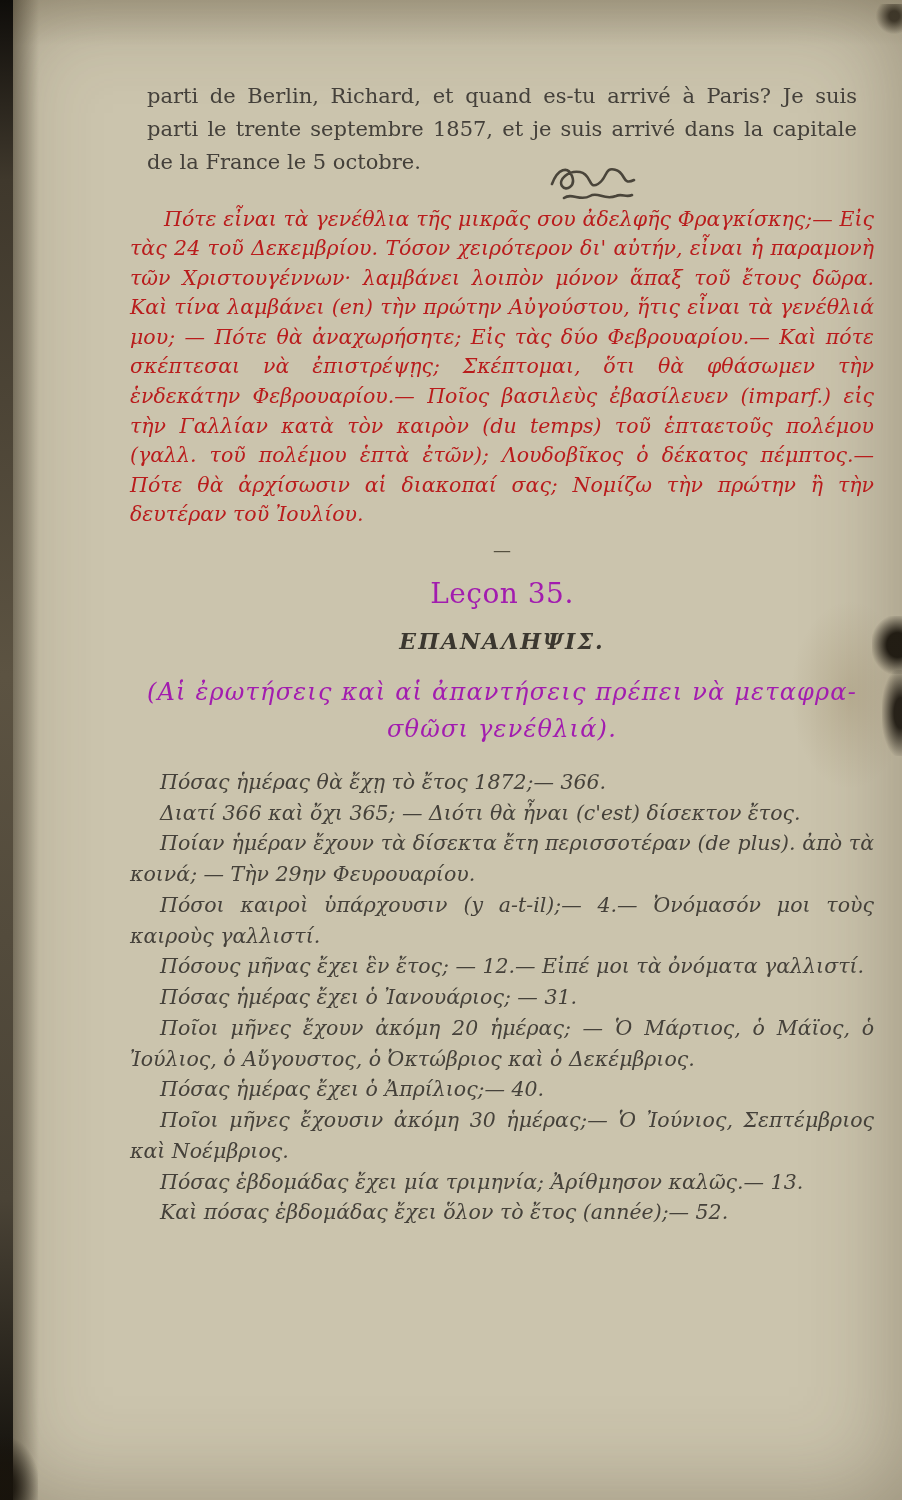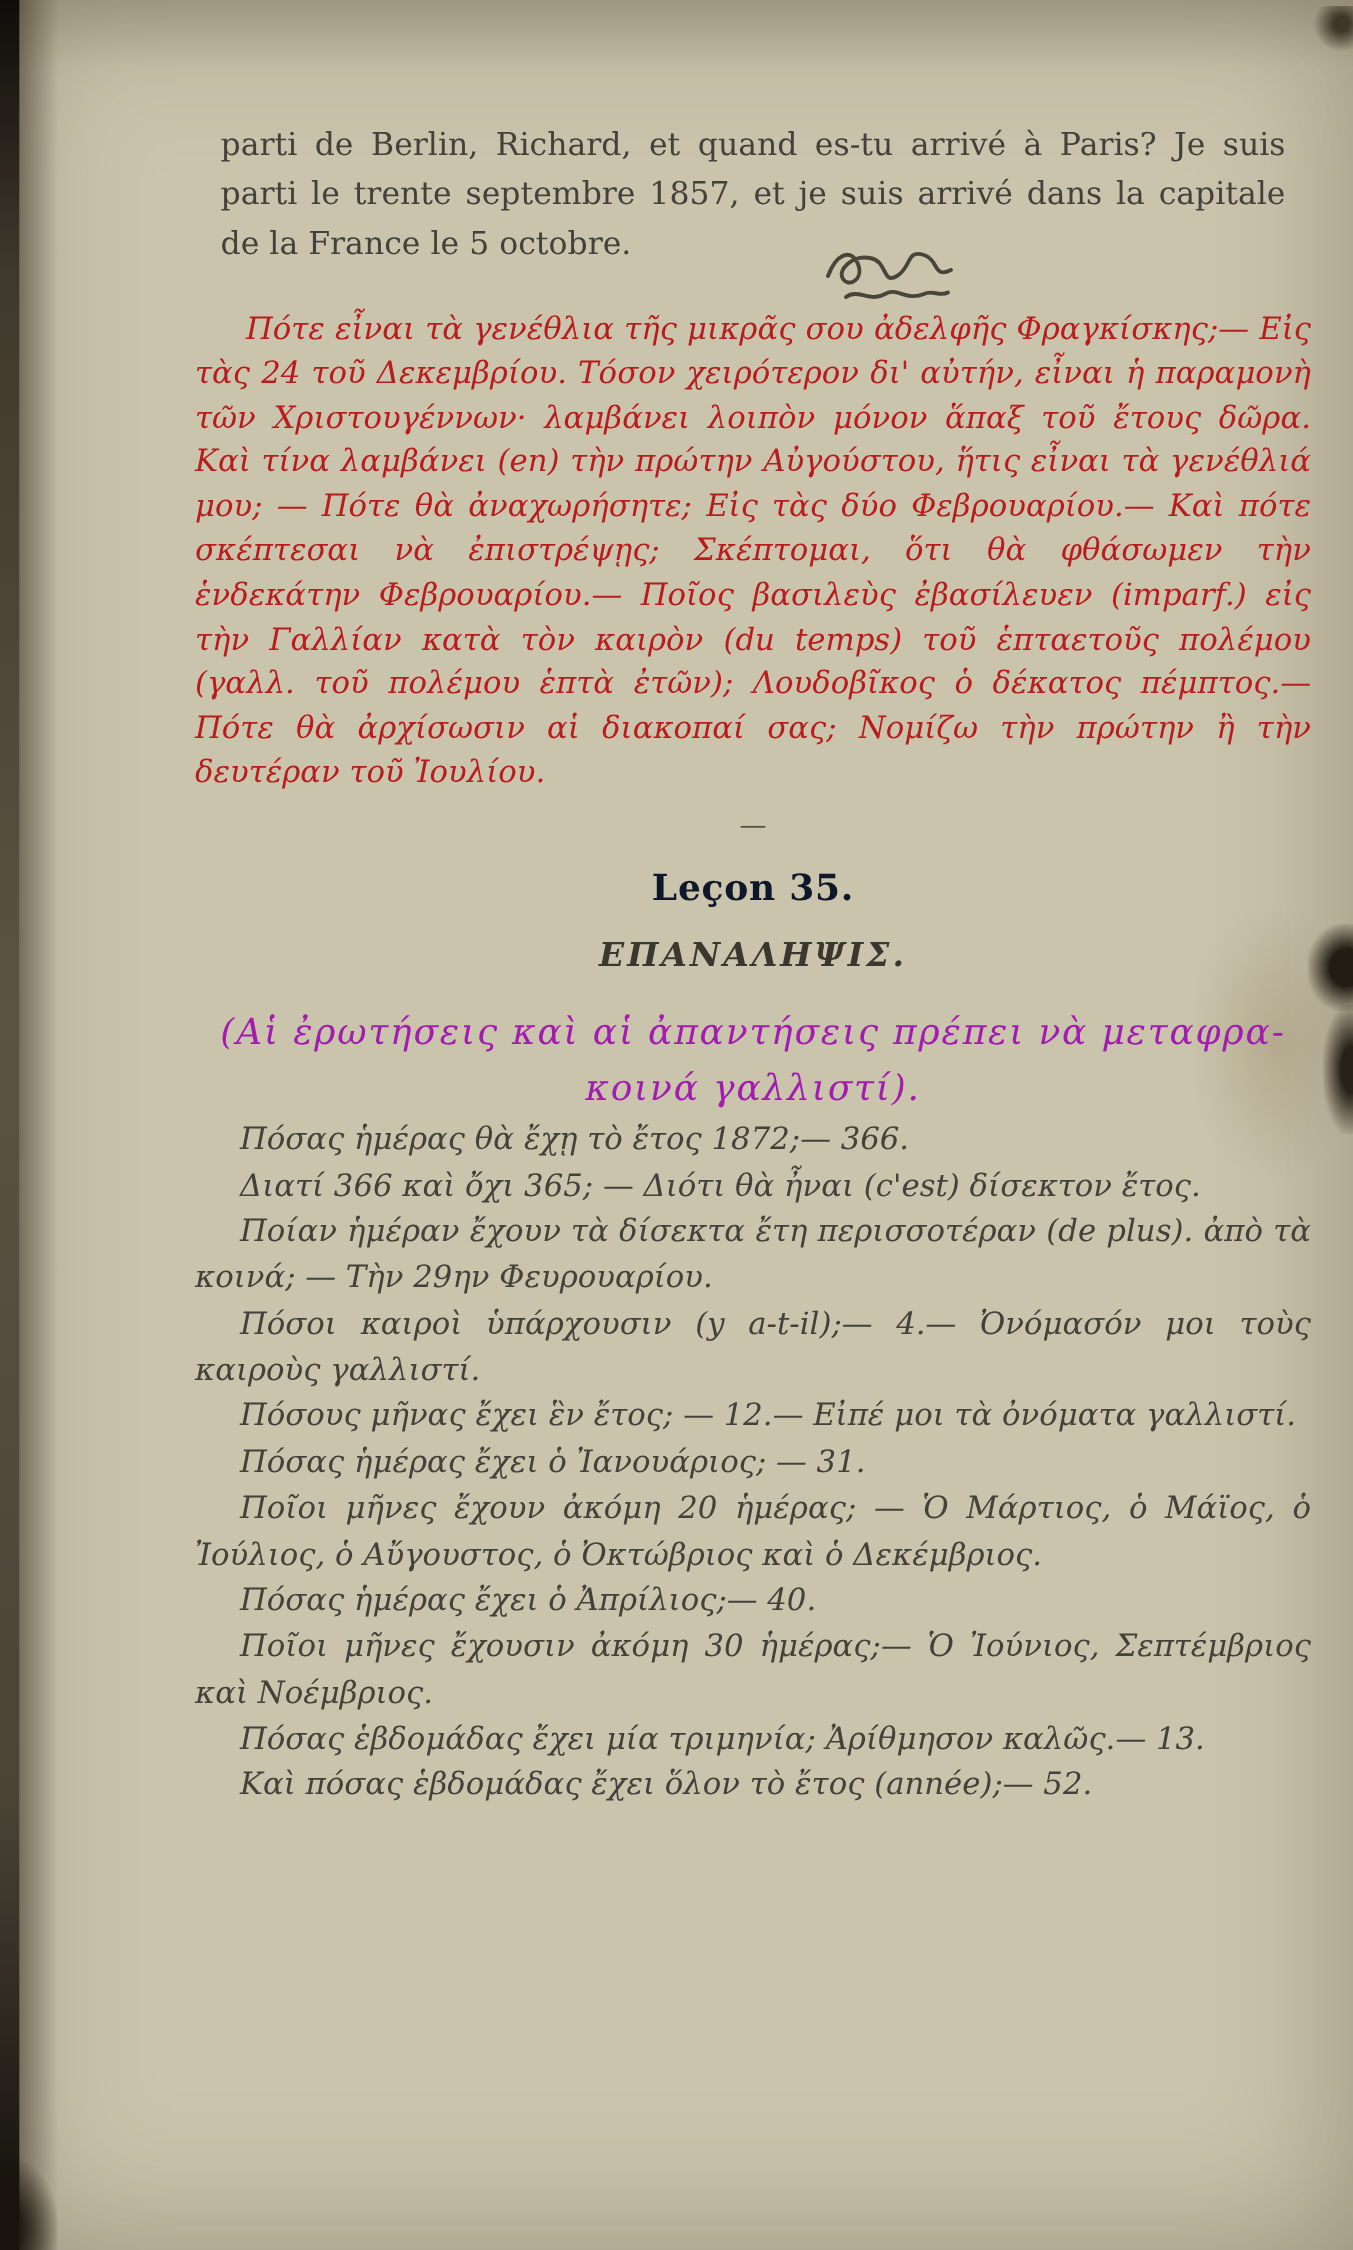--- a/index.html
+++ b/index.html
@@ -45,32 +45,32 @@
   }
   .french-para{
     margin:30px 17px 0;font-size:21px;line-height:1.57;text-align:justify;color:#44403a;
   }
   .greek-para{
     margin:26px 0 0;font-style:italic;font-size:20.5px;line-height:1.44;
     text-align:justify;text-indent:34px;color:#b91c1c;
   }
   .divider{text-align:center;margin-top:10px;font-size:18px;color:#55503f;}
   .lesson-title{
-    margin:16px 0 0;text-align:center;font-size:24px;font-weight:700;
-    letter-spacing:.5px;color:#0f172a;
+    margin:16px 0 0;text-align:center;font-size:28px;font-weight:400;
+    letter-spacing:.5px;color:#a21caf;
   }
   .section-title{
     margin:18px 0 0;text-align:center;font-style:italic;font-size:22px;
     font-weight:600;letter-spacing:2px;color:#3b372f;
   }
   .instruction{
     margin:20px 0 0;font-style:italic;font-size:24px;line-height:1.55;
     text-align:center;letter-spacing:1.2px;color:#a21caf;
   }
-  .qa{margin-top:0;}
+  .qa{margin-top:19px;}
   .qa-item{
     margin:0;font-style:italic;font-size:20.5px;line-height:1.5;
     text-align:justify;text-indent:30px;color:#45413a;
   }
   .handwriting{
     position:absolute;left:538px;top:146px;width:170px;height:70px;
     pointer-events:none;opacity:.82;
   }
   .handwriting path{
     fill:none;stroke:#2e2a22;stroke-width:2.6;stroke-linecap:round;stroke-linejoin:round;
@@ -96,21 +96,21 @@
   <p class="greek-para">Πότε εἶναι τὰ γενέθλια τῆς μικρᾶς σου ἀδελφῆς Φραγκίσκης;— Εἰς τὰς 24 τοῦ Δεκεμβρίου. Τόσον χειρότερον δι' αὐτήν, εἶναι ἡ παραμονὴ τῶν Χριστουγέννων· λαμβάνει λοιπὸν μόνον ἅπαξ τοῦ ἔτους δῶρα. Καὶ τίνα λαμβάνει (en) τὴν πρώτην Αὐγούστου, ἥτις εἶναι τὰ γενέθλιά μου; — Πότε θὰ ἀναχωρήσητε; Εἰς τὰς δύο Φεβρουαρίου.— Καὶ πότε σκέπτεσαι νὰ ἐπιστρέψῃς; Σκέπτομαι, ὅτι θὰ φθάσωμεν τὴν ἑνδεκάτην Φεβρουαρίου.— Ποῖος βασιλεὺς ἐβασίλευεν (imparf.) εἰς τὴν Γαλλίαν κατὰ τὸν καιρὸν (du temps) τοῦ ἑπταετοῦς πολέμου (γαλλ. τοῦ πολέμου ἑπτὰ ἐτῶν); Λουδοβῖκος ὁ δέκατος πέμπτος.— Πότε θὰ ἀρχίσωσιν αἱ διακοπαί σας; Νομίζω τὴν πρώτην ἢ τὴν δευτέραν τοῦ Ἰουλίου.</p>
 
   <div class="divider">—</div>
 
   <h1 class="lesson-title">Leçon 35.</h1>
 
   <h2 class="section-title">ΕΠΑΝΑΛΗΨΙΣ.</h2>
 
   <p class="instruction">
     <span>(Αἱ ἐρωτήσεις καὶ αἱ ἀπαντήσεις πρέπει νὰ μεταφρα-</span><br>
-    <span>κοινά γαλλιστί).</span>
+    <span>σθῶσι γενέθλιά).</span>
   </p>
 
   <section class="qa">
     <p class="qa-item">Πόσας ἡμέρας θὰ ἔχῃ τὸ ἔτος 1872;— 366.</p>
     <p class="qa-item">Διατί 366 καὶ ὄχι 365; — Διότι θὰ ἦναι (c'est) δίσεκτον ἔτος.</p>
     <p class="qa-item">Ποίαν ἡμέραν ἔχουν τὰ δίσεκτα ἔτη περισσοτέραν (de plus). ἀπὸ τὰ κοινά; — Τὴν 29ην Φευρουαρίου.</p>
     <p class="qa-item">Πόσοι καιροὶ ὑπάρχουσιν (y a-t-il);— 4.— Ὀνόμασόν μοι τοὺς καιροὺς γαλλιστί.</p>
     <p class="qa-item">Πόσους μῆνας ἔχει ἓν ἔτος; — 12.— Εἰπέ μοι τὰ ὀνόματα γαλλιστί.</p>
     <p class="qa-item">Πόσας ἡμέρας ἔχει ὁ Ἰανουάριος; — 31.</p>
     <p class="qa-item">Ποῖοι μῆνες ἔχουν ἀκόμη 20 ἡμέρας; — Ὁ Μάρτιος, ὁ Μάϊος, ὁ Ἰούλιος, ὁ Αὔγουστος, ὁ Ὀκτώβριος καὶ ὁ Δεκέμβριος.</p>

